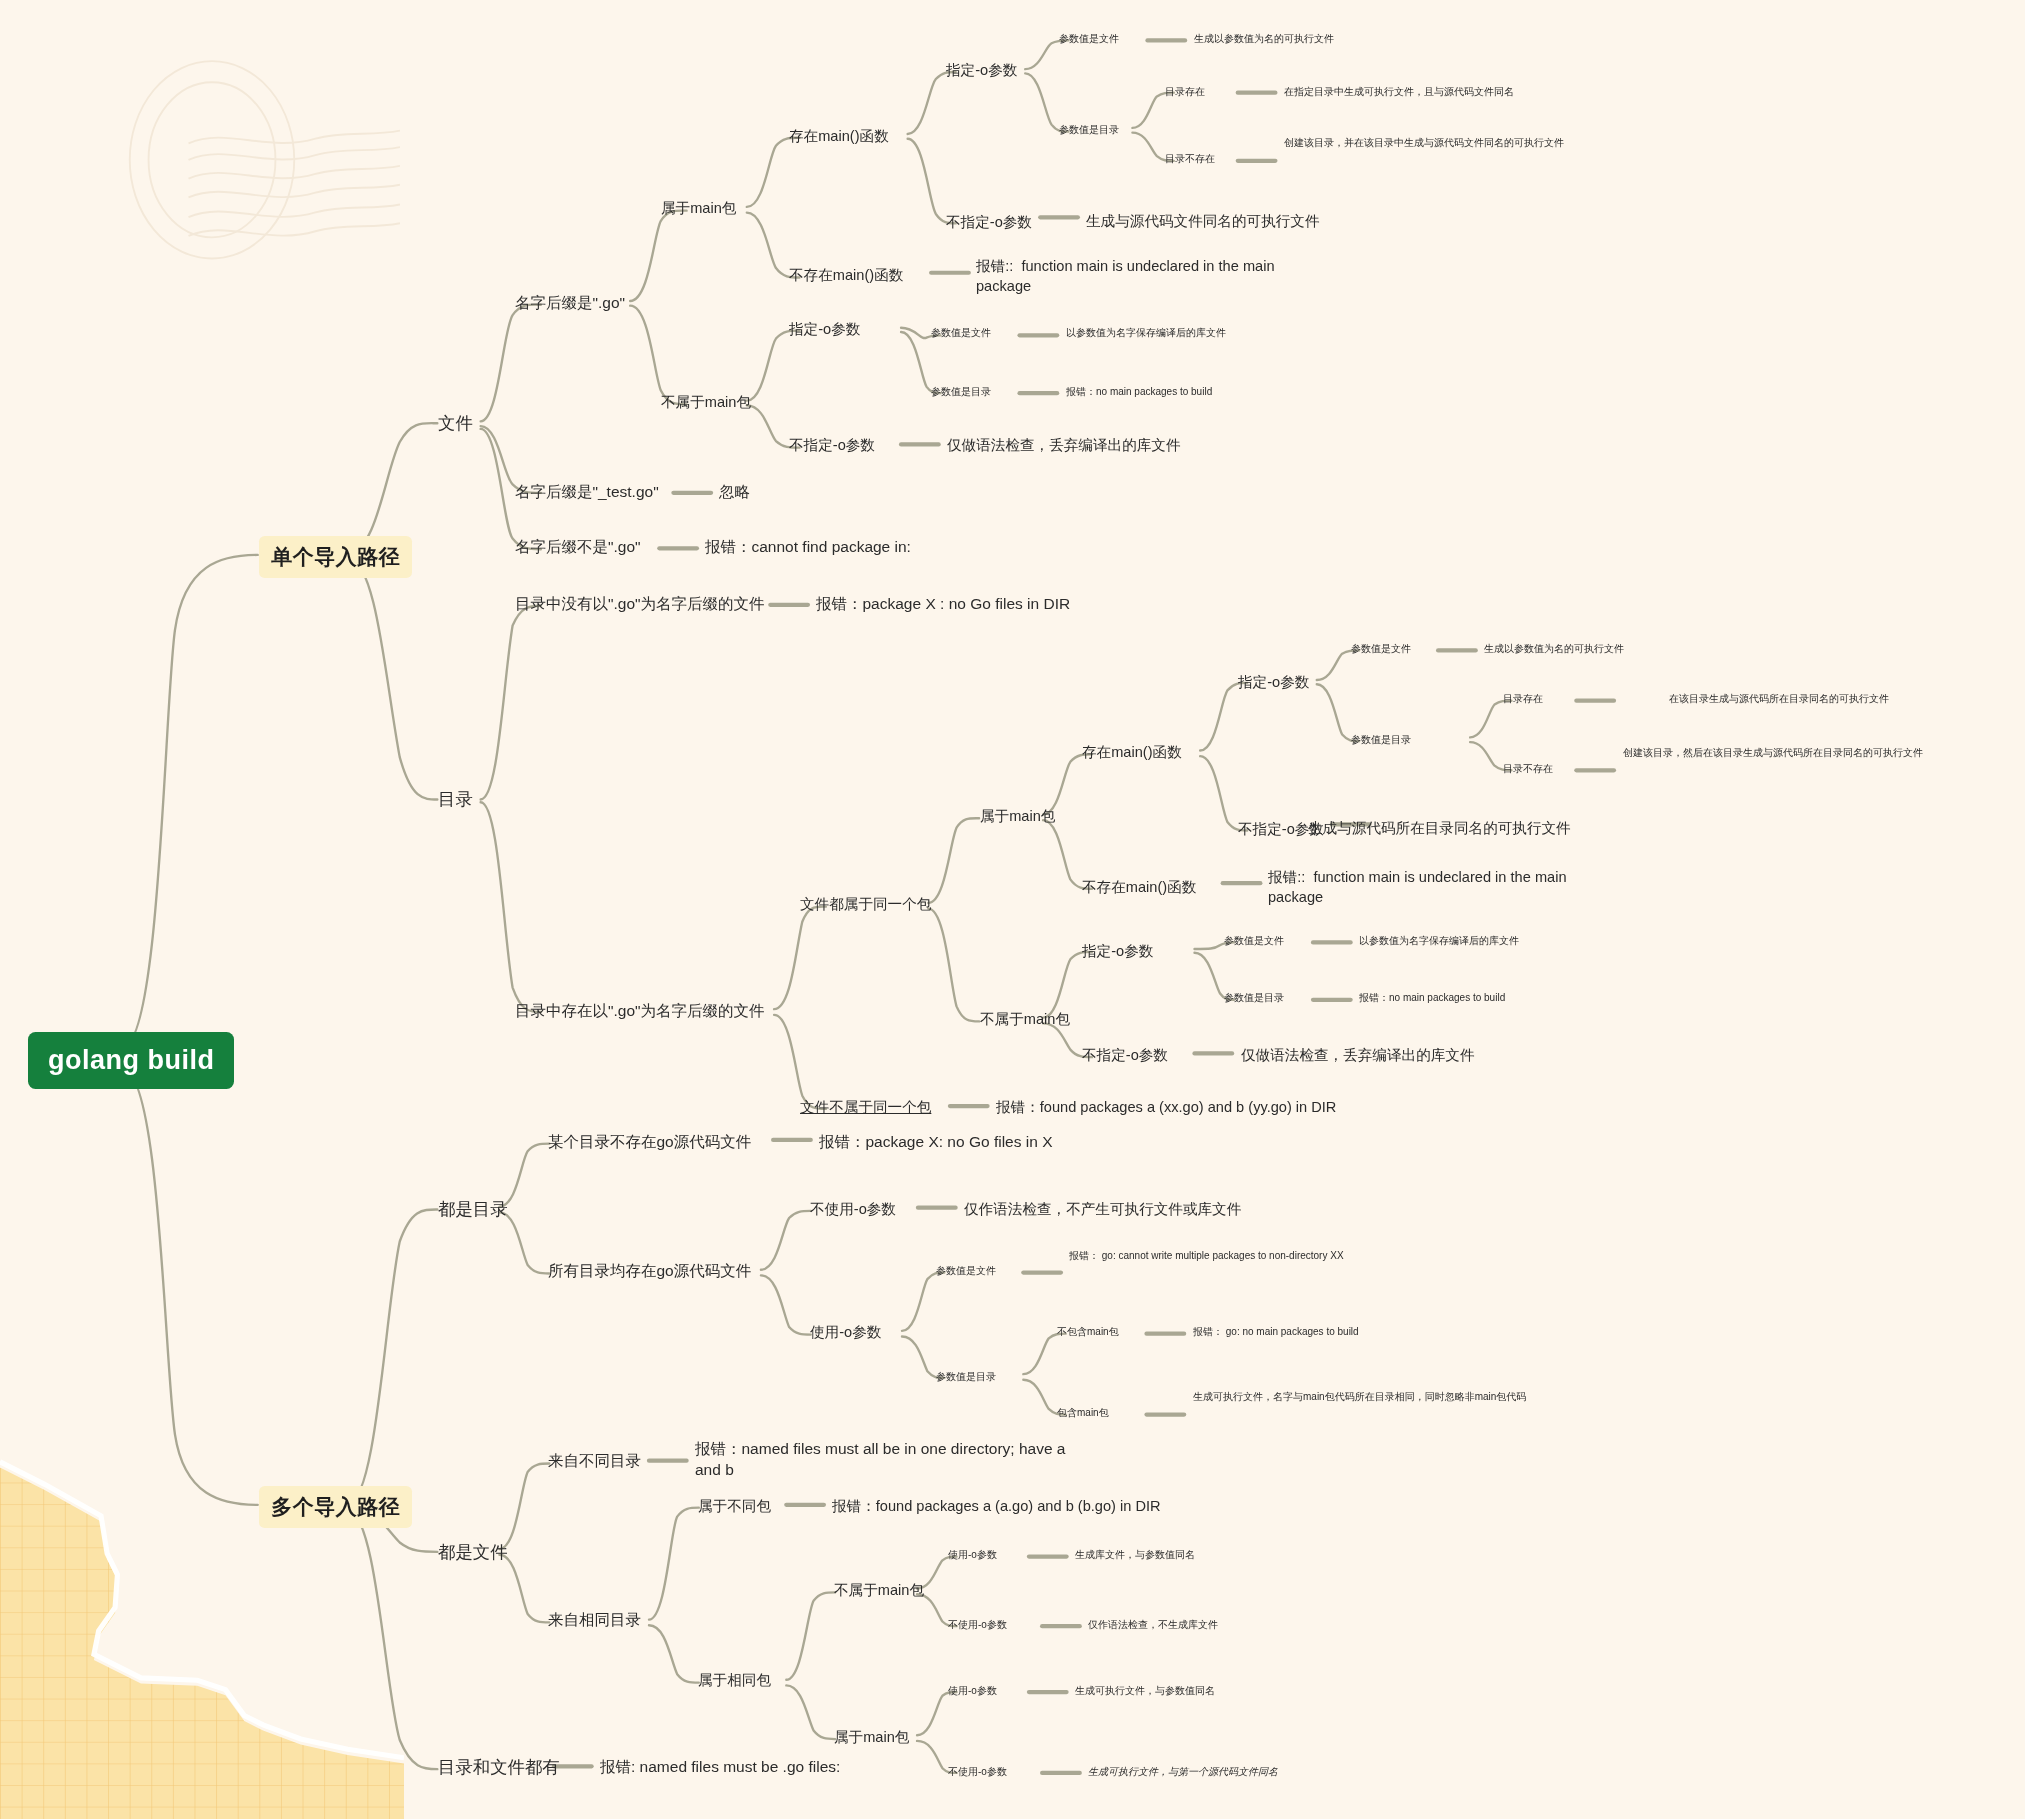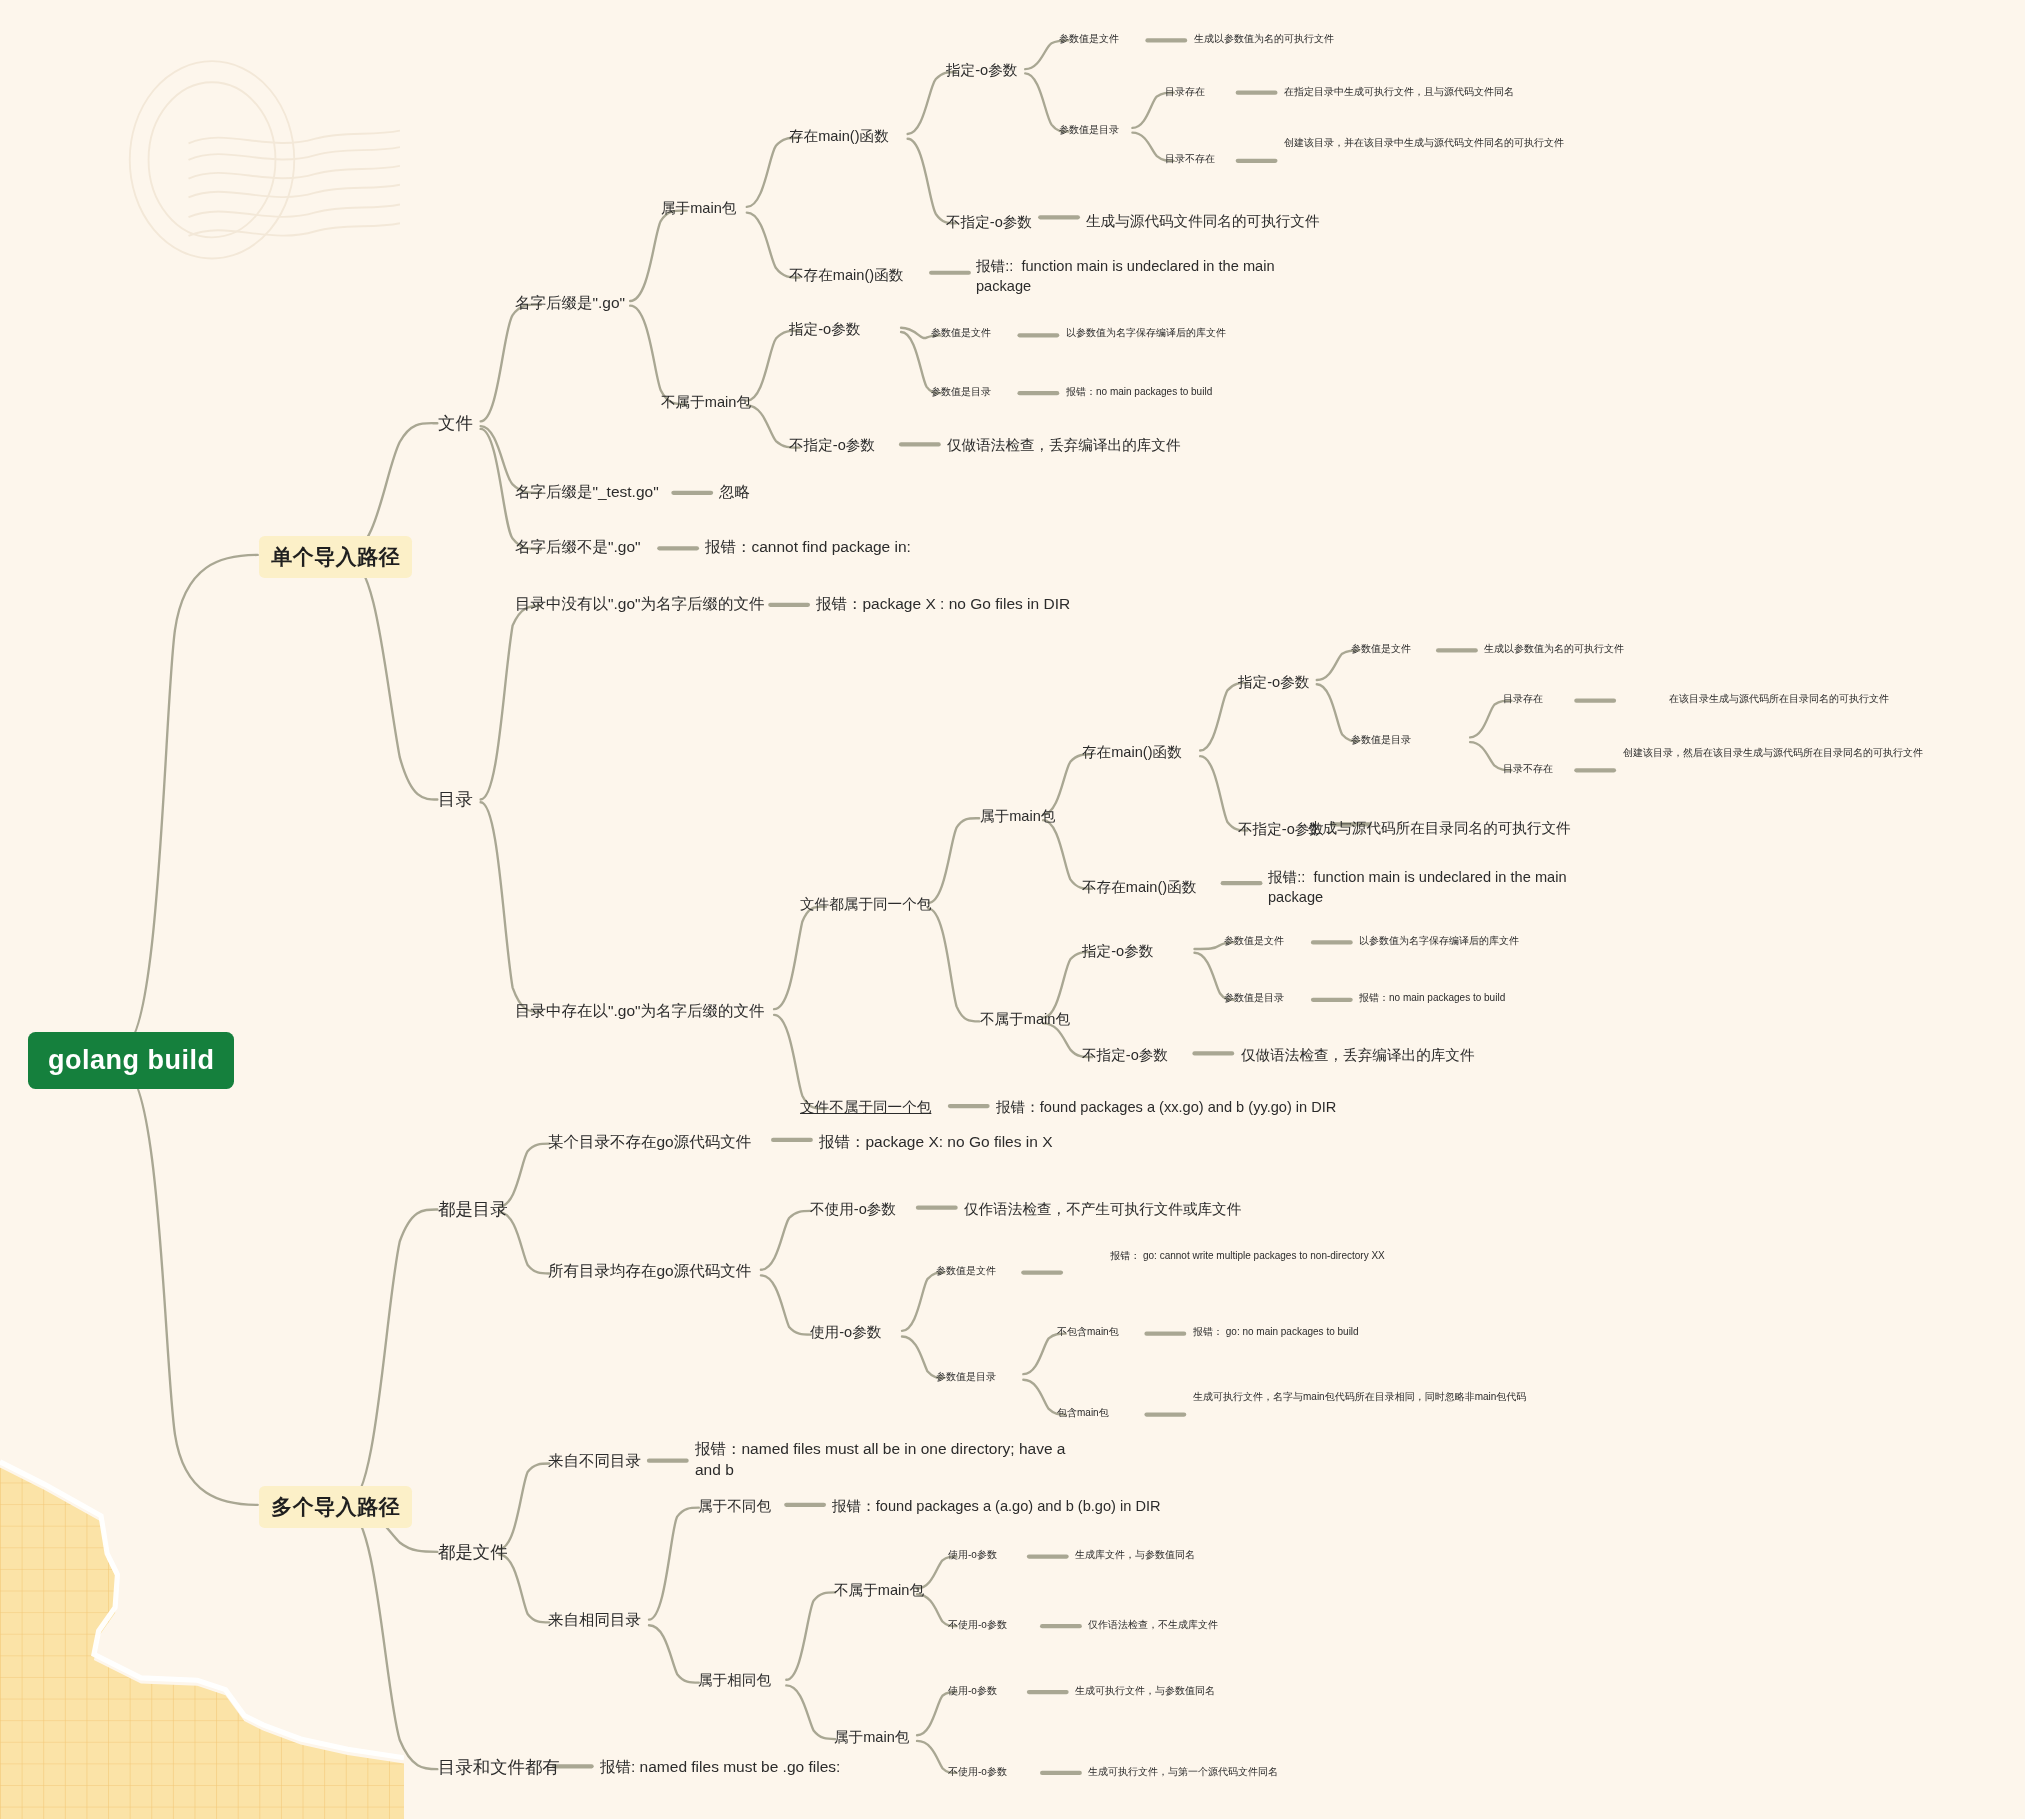--- a/index.html
+++ b/index.html
@@ -316,21 +316,21 @@
   <div class="node lvl3 leaf" style="left:819px;top:1132px;">报错：package X: no Go files in X</div>
 
   <div class="node lvl3" style="left:548px;top:1261px;">所有目录均存在go源代码文件</div>
 
   <div class="node lvl4" style="left:810px;top:1200px;">不使用-o参数</div>
   <div class="node lvl4 leaf" style="left:964px;top:1200px;">仅作语法检查，不产生可执行文件或库文件</div>
 
   <div class="node lvl4" style="left:810px;top:1323px;">使用-o参数</div>
 
   <div class="node lvl5" style="left:936px;top:1264px;">参数值是文件</div>
-  <div class="node lvl5 leaf" style="left:1069px;top:1249px;width:357px;text-align:center;">报错： go: cannot write multiple packages to non-directory XX</div>
+  <div class="node lvl5 leaf" style="left:1069px;top:1249px;width:357px;">报错： go: cannot write multiple packages to non-directory XX</div>
 
   <div class="node lvl5" style="left:936px;top:1370px;">参数值是目录</div>
 
   <div class="node lvl5" style="left:1057px;top:1325px;">不包含main包</div>
   <div class="node lvl5 leaf" style="left:1193px;top:1325px;">报错： go: no main packages to build</div>
   <div class="node lvl5" style="left:1057px;top:1406px;">包含main包</div>
   <div class="node lvl5 leaf" style="left:1193px;top:1390px;width:390px;">生成可执行文件，名字与main包代码所在目录相同，同时忽略非main包代码</div>
 
   <div class="node lvl2" style="left:438px;top:1541px;">都是文件</div>
 
@@ -347,19 +347,19 @@
   <div class="node lvl4" style="left:834px;top:1581px;">不属于main包</div>
   <div class="node lvl5" style="left:948px;top:1548px;">使用-o参数</div>
   <div class="node lvl5 leaf" style="left:1075px;top:1548px;">生成库文件，与参数值同名</div>
   <div class="node lvl5" style="left:948px;top:1618px;">不使用-o参数</div>
   <div class="node lvl5 leaf" style="left:1088px;top:1618px;">仅作语法检查，不生成库文件</div>
 
   <div class="node lvl4" style="left:834px;top:1728px;">属于main包</div>
   <div class="node lvl5" style="left:948px;top:1684px;">使用-o参数</div>
   <div class="node lvl5 leaf" style="left:1075px;top:1684px;">生成可执行文件，与参数值同名</div>
   <div class="node lvl5" style="left:948px;top:1765px;">不使用-o参数</div>
-  <div class="node lvl5 leaf" style="left:1088px;top:1765px;">生成可执行文件，与第一个源代码文件同名</div>
+  <div class="node lvl5 leaf" style="left:1088px;top:1765px;font-style:italic;">生成可执行文件，与第一个源代码文件同名</div>
 
   <div class="node lvl2" style="left:438px;top:1756px;">目录和文件都有</div>
   <div class="node lvl3 leaf" style="left:600px;top:1757px;">报错: named files must be .go files:</div>
 
 </div>
 
 
 </body></html>

